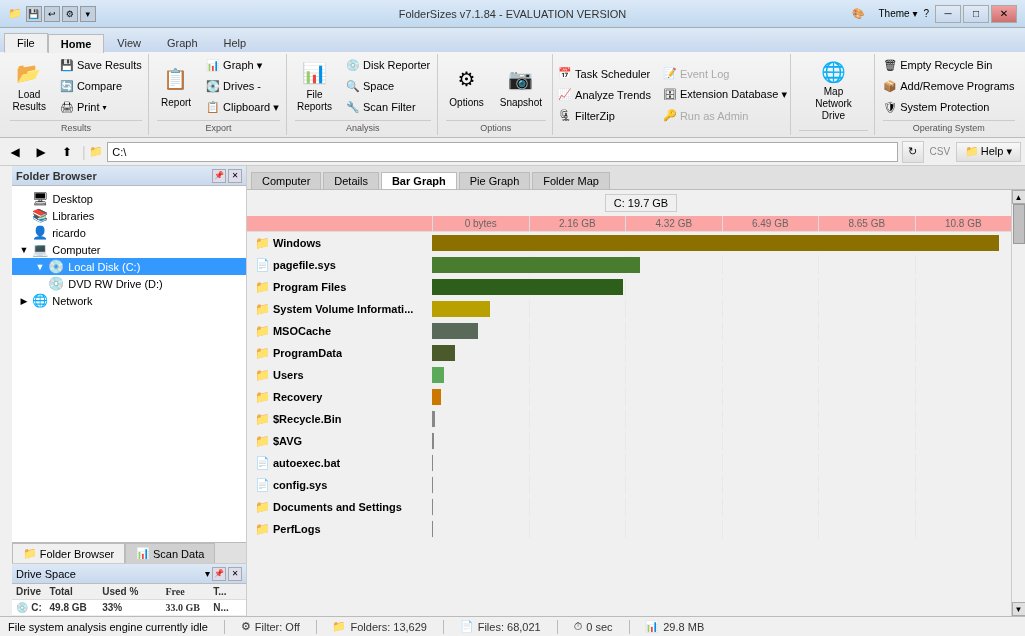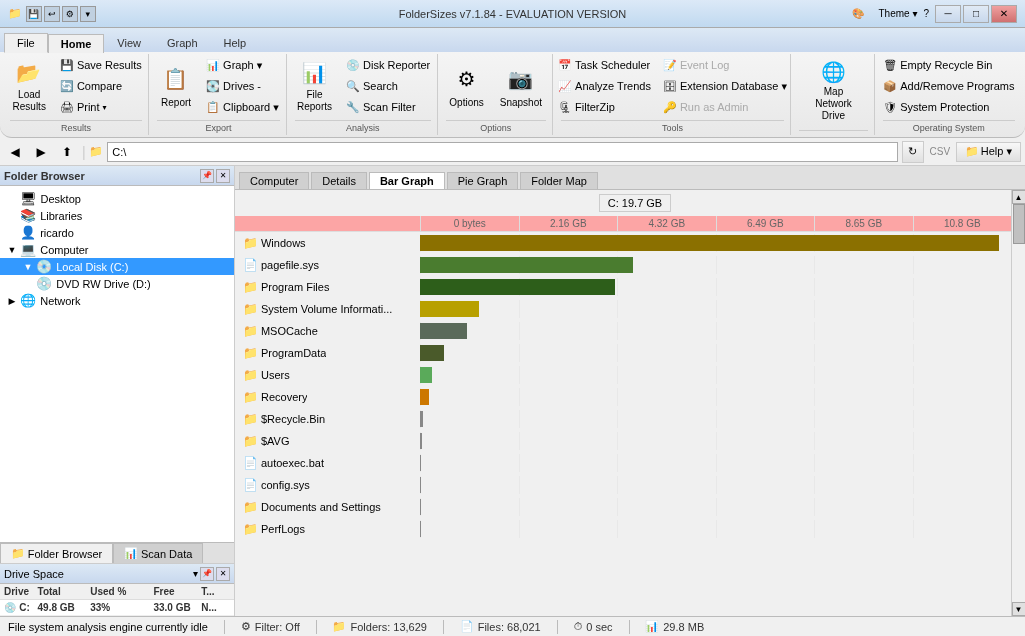--- a/index.html
+++ b/index.html
@@ -12,21 +12,21 @@
       border-bottom: 1px solid #aaa;
     }
     .title-bar-left { display: flex; align-items: center; gap: 4px; }
     .title-text { font-size: 11px; color: #333; position: absolute; left: 50%; transform: translateX(-50%); }
     .title-icons { display: flex; gap: 2px; }
     .title-icon { width: 16px; height: 16px; background: #c0d0e0; border: 1px solid #999; display: flex; align-items: center; justify-content: center; font-size: 9px; cursor: pointer; }
     .title-btn { width: 26px; height: 18px; border: 1px solid #aaa; background: linear-gradient(to bottom, #e0eaf5, #c8d8ec); display: flex; align-items: center; justify-content: center; font-size: 10px; cursor: pointer; }
     .title-btn.close { background: linear-gradient(to bottom, #f0a0a0, #d07070); }
 
     
-    .ribbon { background: linear-gradient(to bottom, #f8f8f8, #e8e8e8); border-bottom: 1px solid #bbb; border-radius: 12px; }
+    .ribbon { background: linear-gradient(to bottom, #f8f8f8, #e8e8e8); border-bottom: 1px solid #bbb; }
     .ribbon-tabs { display: flex; align-items: flex-end; padding: 0 4px; background: linear-gradient(to bottom, #dde9f5, #c8d8ee); height: 24px; }
     .ribbon-tab { padding: 3px 12px; font-size: 11px; cursor: pointer; border: 1px solid transparent; border-bottom: none; color: #333; }
     .ribbon-tab.active { background: #f0f0f0; border-color: #bbb; border-bottom-color: #f0f0f0; color: #000; margin-bottom: -1px; z-index: 1; }
     .ribbon-content { display: flex; align-items: stretch; padding: 2px 4px; min-height: 80px; gap: 2px; }
     .ribbon-group { display: flex; flex-direction: column; align-items: center; border-right: 1px solid #ccc; padding: 0 6px; min-width: 60px; }
     .ribbon-group-buttons { display: flex; gap: 2px; flex: 1; align-items: center; }
     .ribbon-group-label { font-size: 9px; color: #555; padding: 2px 0; border-top: 1px solid #ccc; width: 100%; text-align: center; margin-top: 2px; }
     .ribbon-btn-large { display: flex; flex-direction: column; align-items: center; justify-content: center; gap: 2px; padding: 4px 6px; cursor: pointer; border: 1px solid transparent; min-width: 44px; height: 64px; }
     .ribbon-btn-small { display: flex; align-items: center; gap: 3px; padding: 2px 4px; cursor: pointer; border: 1px solid transparent; white-space: nowrap; }
     .ribbon-icon-large { width: 32px; height: 32px; display: flex; align-items: center; justify-content: center; font-size: 20px; }
@@ -36,21 +36,21 @@
     .ribbon-col { display: flex; flex-direction: column; gap: 1px; justify-content: center; }
 
     
     .toolbar { display: flex; align-items: center; gap: 4px; padding: 2px 4px; background: #f0f0f0; border-bottom: 1px solid #ccc; height: 28px; }
     .toolbar-btn { width: 22px; height: 22px; border: 1px solid transparent; background: transparent; display: flex; align-items: center; justify-content: center; cursor: pointer; font-size: 12px; }
     .address-bar { flex: 1; height: 20px; border: 1px solid #aaa; background: white; display: flex; align-items: center; padding: 0 4px; font-size: 11px; }
     .refresh-btn { width: 22px; height: 22px; border: 1px solid #ccc; background: linear-gradient(to bottom, #f8f8f8, #e0e0e0); display: flex; align-items: center; justify-content: center; cursor: pointer; }
     .paths-btn { padding: 2px 8px; border: 1px solid #ccc; background: linear-gradient(to bottom, #f8f8f8, #e0e0e0); cursor: pointer; display: flex; align-items: center; gap: 2px; height: 20px; }
 
     
-    .main { display: flex; flex: 1; overflow: hidden; }
+    .main { display: flex; flex: 1; overflow: hidden; padding-left: 12px; }
 
     
     .left-panel { width: 235px; display: flex; flex-direction: column; border-right: 1px solid #ccc; }
     .panel-header { display: flex; align-items: center; justify-content: space-between; padding: 2px 4px; background: linear-gradient(to bottom, #dde9f5, #c8d8ee); border-bottom: 1px solid #bbb; height: 20px; }
     .panel-title { font-size: 11px; font-weight: bold; color: #333; }
     .panel-controls { display: flex; gap: 2px; }
     .panel-ctrl-btn { width: 14px; height: 14px; border: 1px solid #aaa; background: #dde; display: flex; align-items: center; justify-content: center; font-size: 8px; cursor: pointer; }
 
     
     .tree { flex: 1; overflow-y: auto; background: white; padding: 4px 0; }
@@ -80,32 +80,32 @@
     .scrollbar-track { flex: 1; background: #f0f0f0; width: 14px; position: relative; }
     .scrollbar-thumb { width: 12px; height: 40px; background: #c0c0c0; border: 1px solid #999; position: absolute; top: 0; left: 1px; cursor: pointer; }
 
     .bar-graph-header { display: flex; align-items: center; padding: 4px; margin-left: 24px; }
     .disk-label { background: #f0f0f0; border: 1px solid #ccc; padding: 2px 8px; font-size: 11px; margin: 0 auto; }
     .scale-mark { flex: 1; text-align: center; font-size: 10px; color: #666; border-left: 1px solid #ddd; padding: 2px 0; }
 
     .bar-row { display: flex; align-items: center; height: 22px; border-bottom: 1px solid #f0f0f0; }
     .bar-name { width: 185px; min-width: 185px; display: flex; align-items: center; gap: 3px; padding-left: 8px; overflow: hidden; white-space: nowrap; }
     .bar-name-icon { font-size: 12px; }
-    .bar-name-text { font-size: 11px; overflow: hidden; text-overflow: ellipsis; }
+    .bar-name-text { font-size: 11px; overflow: hidden; text-overflow: ellipsis; font-weight: bold; }
     .bar-area { flex: 1; position: relative; height: 18px; }
     .bar-fill { height: 16px; position: absolute; top: 1px; left: 0; }
 
     
     .drive-table { background: white; }
     .drive-table-header { display: flex; padding: 2px 4px; border-bottom: 1px solid #ddd; background: #f0f0f0; }
     .drive-col { font-size: 10px; font-weight: bold; color: #333; }
     .drive-col-drive { width: 35px; }
     .drive-col-total { width: 55px; }
     .drive-col-used { width: 66px; }
-    .drive-col-free { width: 50px; }
+    .drive-col-free { width: 50px; font-family: Liberation Serif, serif; }
     .drive-col-t { width: 30px; }
     .drive-row { display: flex; padding: 2px 4px; border-bottom: 1px solid #eee; align-items: center; }
 
     
     .status-bar { display: flex; align-items: center; padding: 2px 8px; background: #f0f0f0; border-top: 1px solid #bbb; height: 20px; gap: 16px; }
     .status-item { display: flex; align-items: center; gap: 4px; font-size: 10px; color: #333; }
     .status-sep { width: 1px; height: 14px; background: #bbb; }
 
     
     .left-bottom-tabs { display: flex; background: #e0e0e0; border-top: 1px solid #bbb; }
@@ -219,21 +219,21 @@
           <div class="ribbon-icon-large">📊</div>
           <div class="btn-label">File<br>Reports</div>
         </div>
         <div class="ribbon-col">
           <div class="ribbon-btn-small">
             <span class="ribbon-icon-small">💿</span>
             <span>Disk Reporter</span>
           </div>
           <div class="ribbon-btn-small">
             <span class="ribbon-icon-small">🔍</span>
-            <span>Search</span>
+            <span>Space</span>
           </div>
           <div class="ribbon-btn-small">
             <span class="ribbon-icon-small">🔧</span>
             <span>Scan Filter</span>
           </div>
         </div>
       </div>
       <div class="ribbon-group-label">Analysis</div>
     </div>
 
@@ -275,21 +275,20 @@
           <div class="ribbon-btn-small">
             <span class="ribbon-icon-small">🗄</span>
             <span>Extension Database ▾</span>
           </div>
           <div class="ribbon-btn-small" style="color:#aaa;">
             <span class="ribbon-icon-small">🔑</span>
             <span>Run as Admin</span>
           </div>
         </div>
       </div>
-      <div class="ribbon-group-label">Tools</div>
     </div>
 
     <div class="ribbon-group">
       <div class="ribbon-group-buttons">
         <div class="ribbon-btn-large">
           <div class="ribbon-icon-large">🌐</div>
           <div class="btn-label">Map Network<br>Drive</div>
         </div>
       </div>
       <div class="ribbon-group-label"></div>

